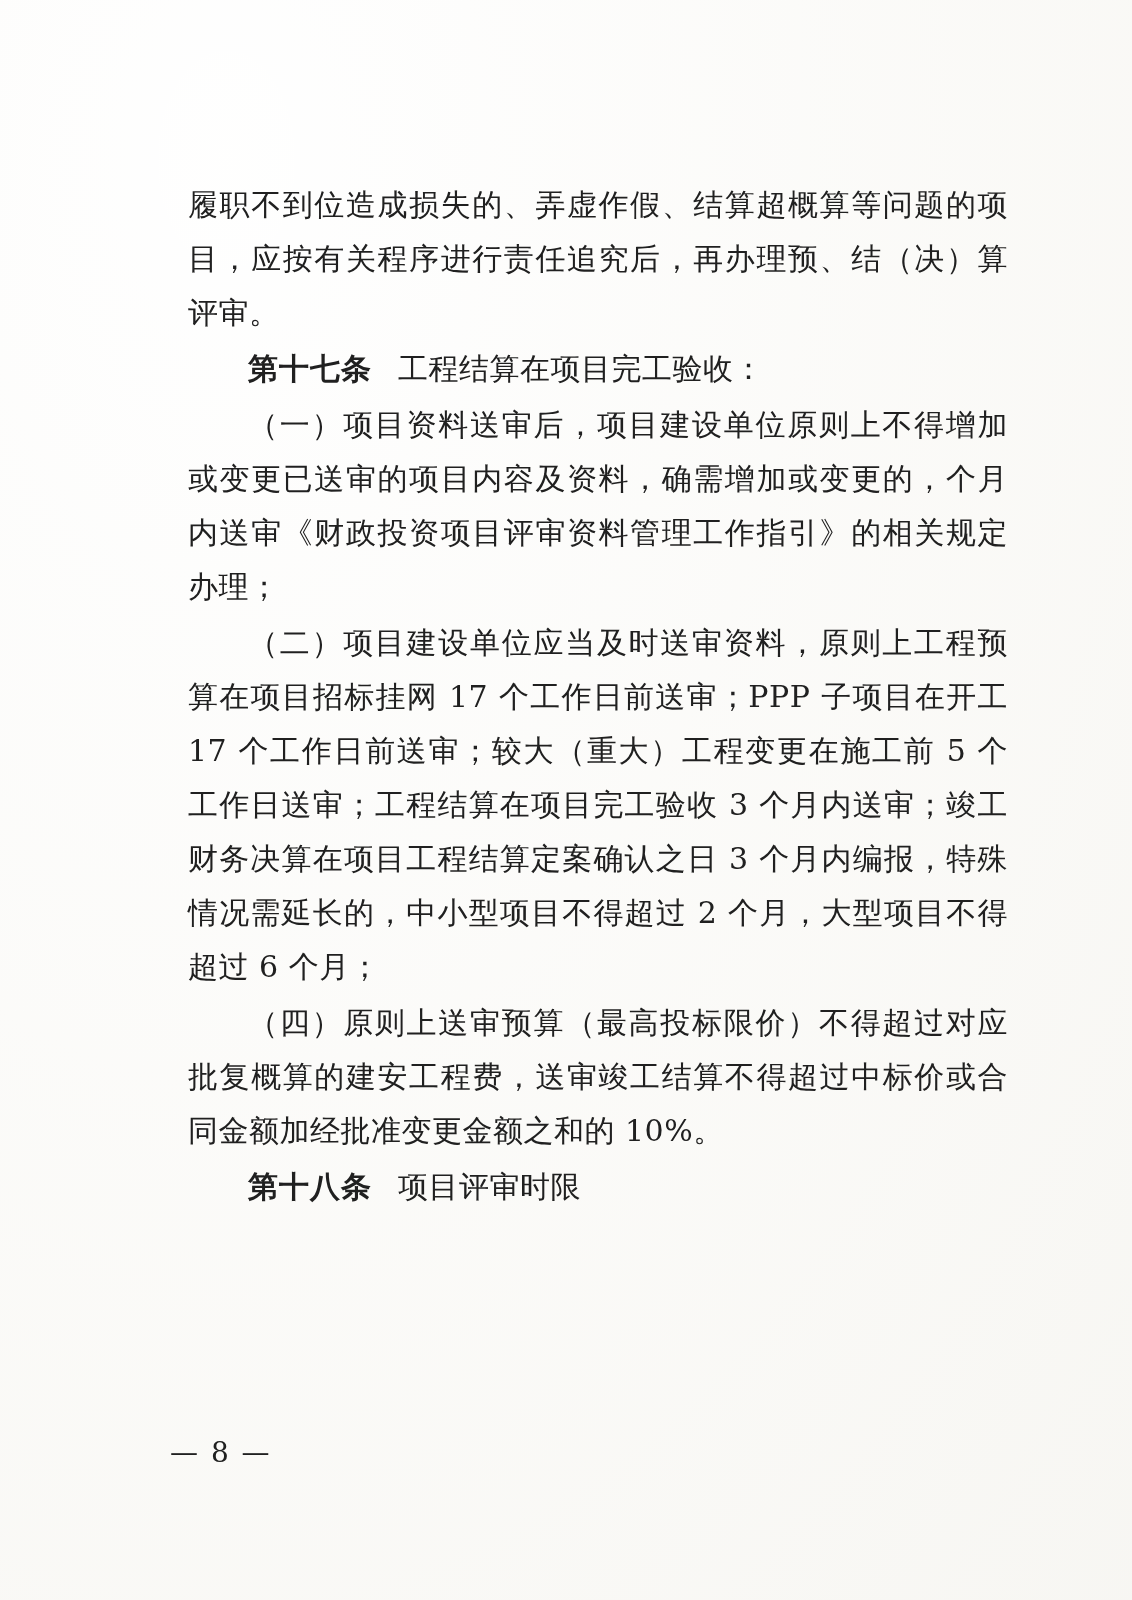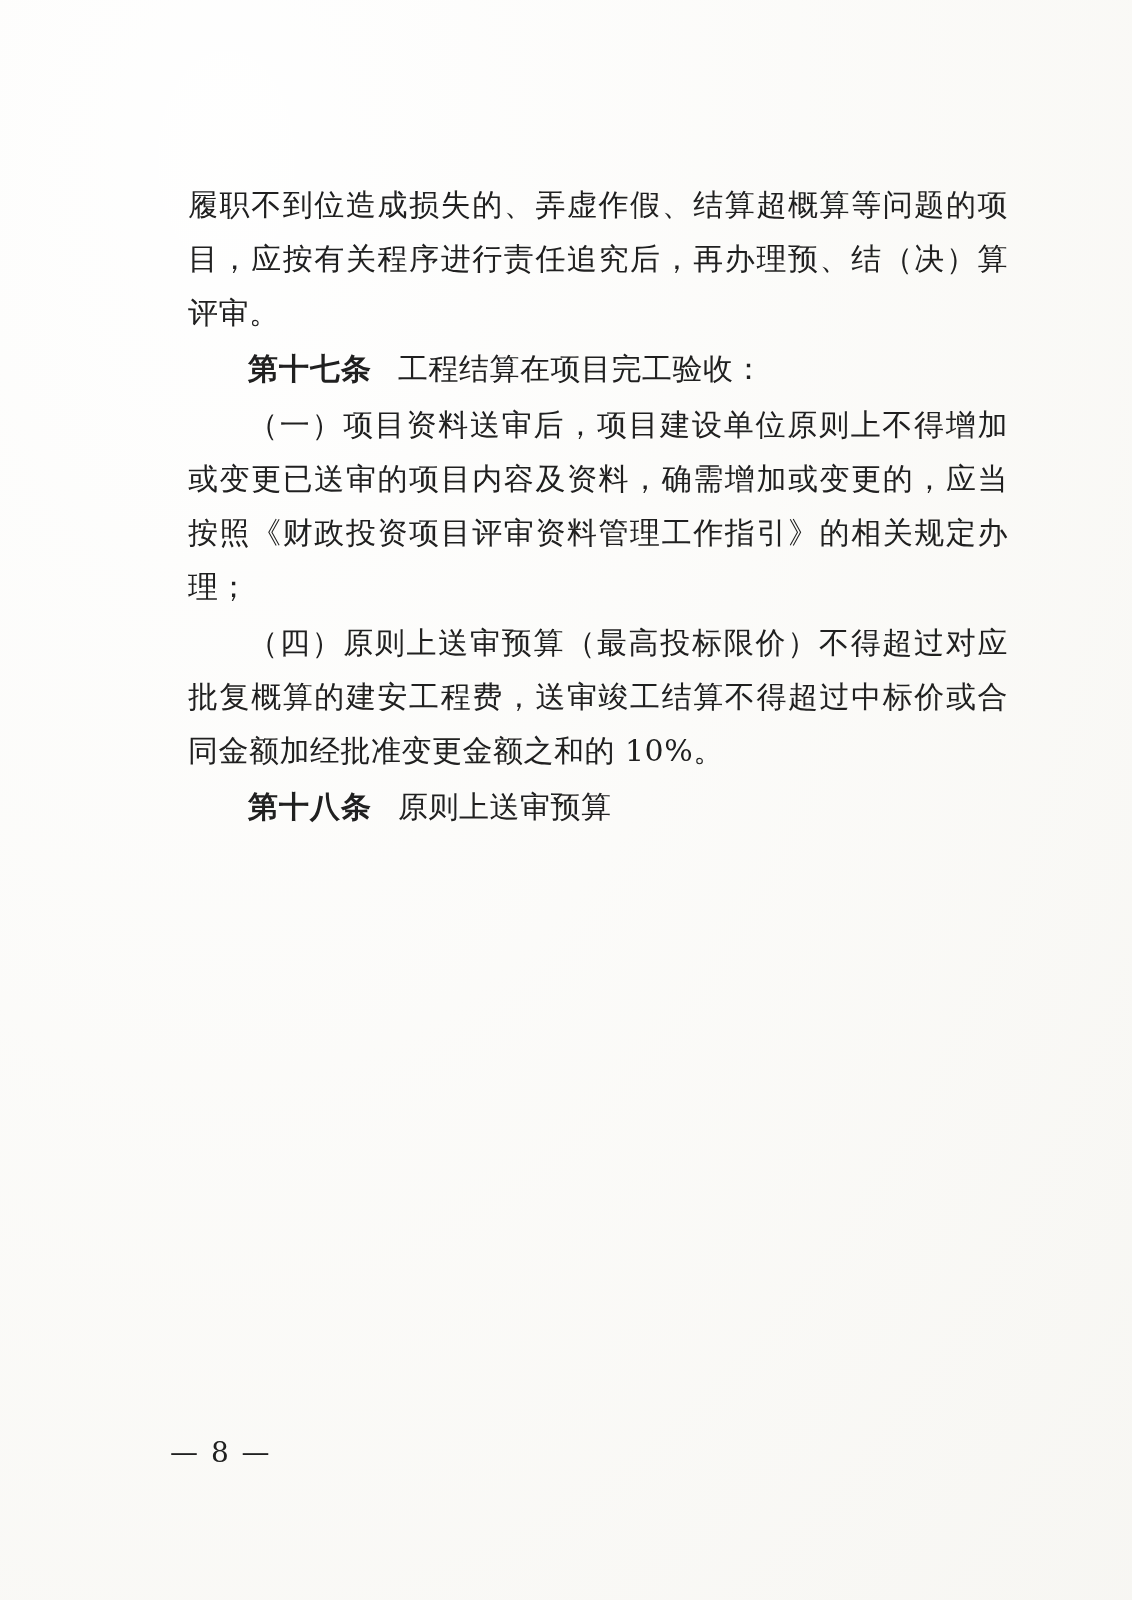--- a/index.html
+++ b/index.html
@@ -75,31 +75,34 @@
 
     <p>
       <span>履职不到位造成损失的、弄虚作假、结算超概算等问题的项目，应按有关程序进行责任追究后，再办理预、结（决）算评审。</span>
     </p>
 
     <p class="indent">
       <span class="article-head">第十七条</span><span class="gap"></span><span>工程结算在项目完工验收：</span>
     </p>
 
     <p class="indent">
-      <span>（一）项目资料送审后，项目建设单位原则上不得增加或变更已送审的项目内容及资料，确需增加或变更的，应当按照《财政投资项目评审资料管理工作指引》的相关规定办理；</span>
+      <span>（一）项目资料送审后，项目建设单位原则上不得增加或变更已送审的项目内容及资料，确需增加或变更的，个月内送审《财政投资项目评审资料管理工作指引》的相关规定办理；</span>
     </p>
 
+    <p class="indent">
+      <span>（二）项目建设单位应当及时送审资料，原则上工程预算在项目招标挂网 17 个工作日前送审；PPP 子项目在开工 17 个工作日前送审；较大（重大）工程变更在施工前 5 个工作日送审；工程结算在项目完工验收 3 个月内送审；竣工财务决算在项目工程结算定案确认之日 3 个月内编报，特殊情况需延长的，中小型项目不得超过 2 个月，大型项目不得超过 6 个月；</span>
+    </p>
 
 
     <p class="indent">
       <span>（四）原则上送审预算（最高投标限价）不得超过对应批复概算的建安工程费，送审竣工结算不得超过中标价或合同金额加经批准变更金额之和的 10%。</span>
     </p>
 
     <p class="indent">
-      <span class="article-head">第十八条</span><span class="gap"></span><span>原则上送审预算</span>
+      <span class="article-head">第十八条</span><span class="gap"></span><span>项目评审时限</span>
     </p>
 
 
 
   </div>
 
   <div class="footer">— 8 —</div>
 </div>
 
 </body></html>

